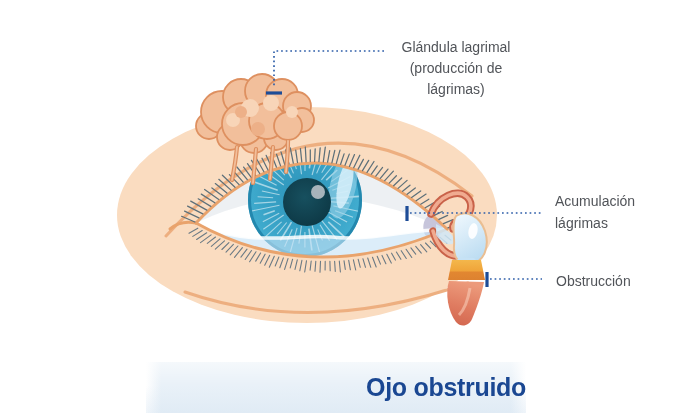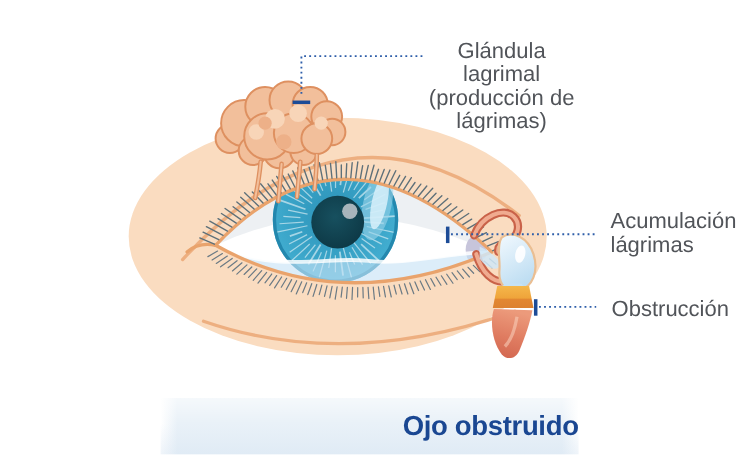--- a/index.html
+++ b/index.html
@@ -22,21 +22,21 @@
   .gland-patch-dark{fill:#EDB088;stroke:none;}
   .gland-duct-outer{fill:none;stroke:var(--gland-stroke,#DE9060);stroke-width:4.2;stroke-linecap:round;}
   .gland-duct-inner{fill:none;stroke:var(--gland-fill,#F2BF9B);stroke-width:1.8;stroke-linecap:round;}
   .canal-outer{fill:none;stroke:var(--canaliculi-red,#C96249);stroke-width:7.5;stroke-linecap:round;}
   .canal-inner{fill:none;stroke:#F0AB90;stroke-width:3.6;stroke-linecap:round;}
   .leader{fill:none;stroke:var(--leader-blue,#2E5EA9);stroke-width:1.7;stroke-dasharray:1.7 2.9;}
   .tick{fill:none;stroke:var(--tick-blue,#1D4C97);stroke-width:3.2;}
 
   
   .label{
-    position:absolute;font-size:20px;line-height:21px;color:var(--label-gray,#515459);
+    position:absolute;font-size:14px;line-height:21px;color:var(--label-gray,#515459);
     white-space:pre-line;
   }
   #gland-label{left:388px;top:37px;width:136px;text-align:center;}
   #accum-label{left:555px;top:190px;line-height:22px;}
   #obstr-label{left:556px;top:271px;}
   #title-band{
     position:absolute;left:146px;top:362px;width:380px;height:51px;
     background:
       linear-gradient(180deg, rgba(255,255,255,.55), rgba(255,255,255,0) 45%, rgba(203,221,238,.30) 100%),
       linear-gradient(90deg, rgba(233,241,248,0), var(--band-blue,#E9F1F8) 4%, var(--band-blue,#E9F1F8) 96%, rgba(233,241,248,0));

